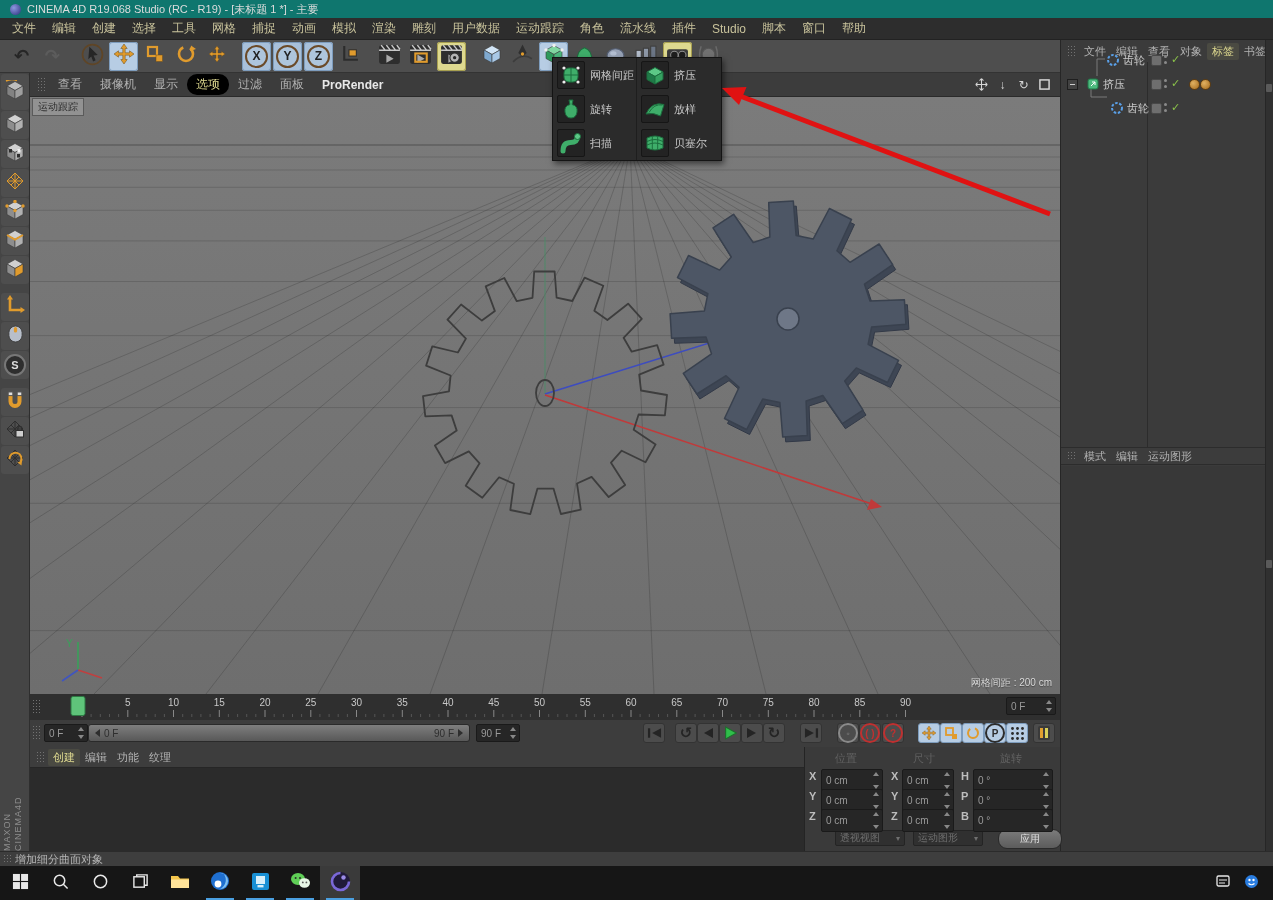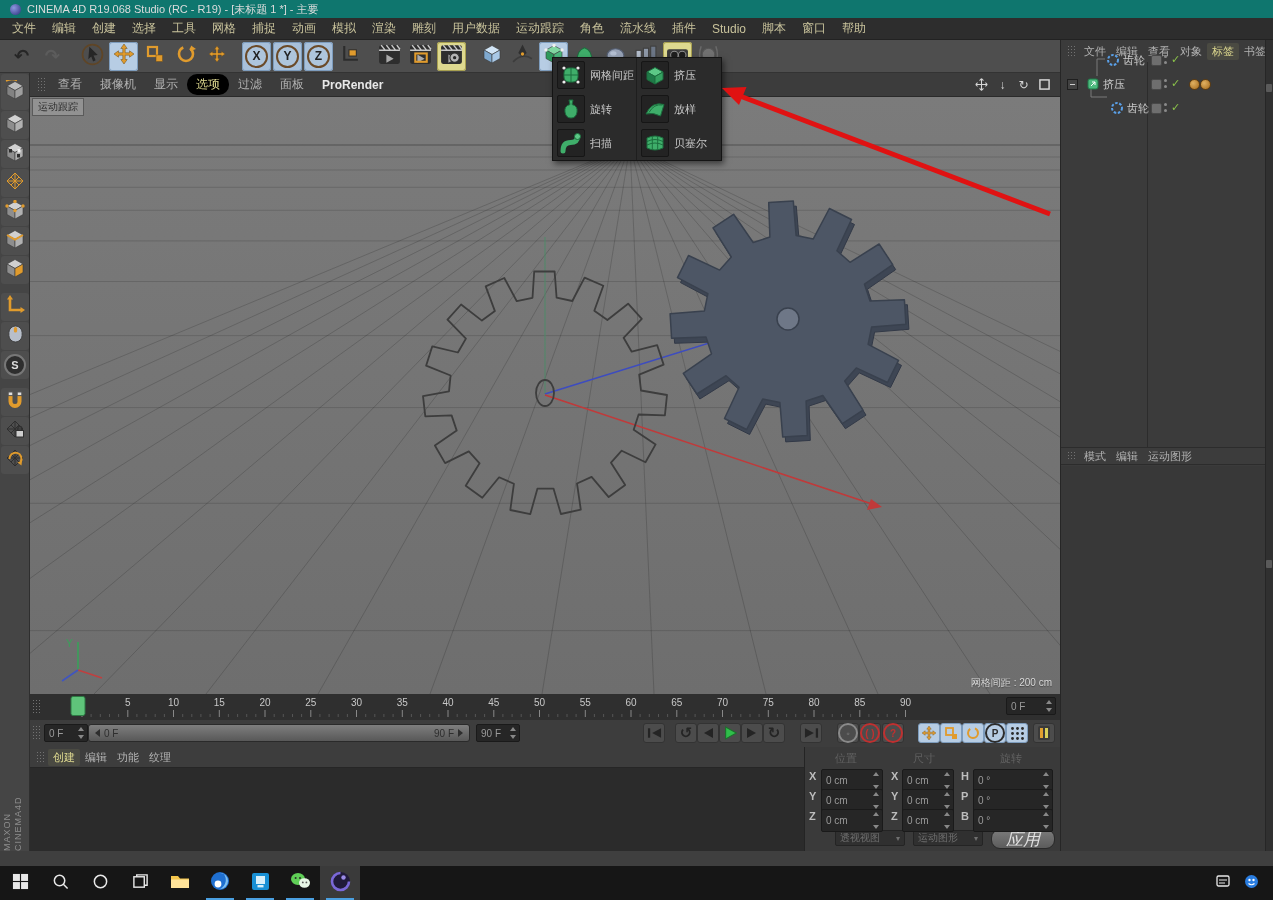--- a/index.html
+++ b/index.html
@@ -105,22 +105,22 @@
   
   .matmgr{position:absolute;left:30px;top:747px;width:775px;height:104px;background:#2b2b2b;border-right:1px solid #242424;box-sizing:border-box;}
   .matmenu{position:absolute;left:0;top:0;width:100%;height:21px;background:#3d3d3d;display:flex;align-items:center;padding-left:3px;box-sizing:border-box;border-bottom:1px solid #262626;}
   .coords{position:absolute;left:805px;top:747px;width:255px;height:104px;background:#3a3a3a;}
   .chead{position:absolute;top:4px;color:#616161;font-size:11px;}
   .clabel{position:absolute;color:#bdbdbd;font-size:11px;font-weight:bold;}
   .cfield{position:absolute;height:23px;}
   .cdrop{position:absolute;top:83px;height:16px;background:#303030;border:1px solid #242424;border-radius:2px;color:#6f6f6f;
          font-size:10px;display:flex;align-items:center;justify-content:space-between;padding:0 4px;box-sizing:border-box;}
   .cdrop b{color:#6f6f6f;font-size:8px;font-weight:normal;}
-  .apply{position:absolute;left:186px;top:82px;width:62px;height:18px;border-radius:9px;border:1px solid #2a2a2a;
-         background:linear-gradient(#7b7b7b,#5c5c5c);color:#e0e0e0;font-size:17px;display:flex;align-items:center;justify-content:center;font-style:italic;}
+  .apply{position:absolute;left:193px;top:82px;width:62px;height:18px;border-radius:9px;border:1px solid #2a2a2a;
+         background:linear-gradient(#7b7b7b,#5c5c5c);color:#e0e0e0;font-size:10px;display:flex;align-items:center;justify-content:center;}
   
   .statusbar{position:absolute;left:0;top:851px;width:1273px;height:15px;background:#3e3e3e;border-top:1px solid #2b2b2b;
              display:flex;align-items:center;color:#b5b5b5;font-size:11px;box-sizing:border-box;}
   .taskbar{position:absolute;left:0;top:866px;width:1273px;height:34px;background:#161616;display:flex;align-items:center;}
   .tkslot{width:40px;height:34px;display:flex;align-items:center;justify-content:center;position:relative;flex:0 0 auto;}
   .tkslot.active{background:#3a3a3a;}
   .tkslot.running::after{content:"";position:absolute;left:6px;right:6px;bottom:0;height:2px;background:#4a9fe0;}
   .tray{margin-left:auto;display:flex;gap:14px;padding-right:14px;align-items:center;}
   
   .overlay{position:absolute;left:0;top:0;width:1273px;height:900px;z-index:60;pointer-events:none;}
@@ -963,20 +963,24 @@
         <div class="numfield">
           <span>0 °</span>
           <span class="spin">
             <i class="u"></i>
             <i class="d"></i>
           </span>
         </div>
       </div>
     </div>
 
+  <div class="statusbar">
+    <div class="grip"></div>
+    <span>增加细分曲面对象</span>
+  </div>
 
   <div class="branding">
     <span>MAXON</span><br>
     <span>CINEMA4D</span>
   </div>
 
   <div class="taskbar" id="taskbar">
       <div class="tkslot">
         <span><svg width="17" height="17" viewBox="0 0 18 18">
             <rect x="1" y="1" width="7.4" height="7.4" fill="#e8e8e8"></rect>

